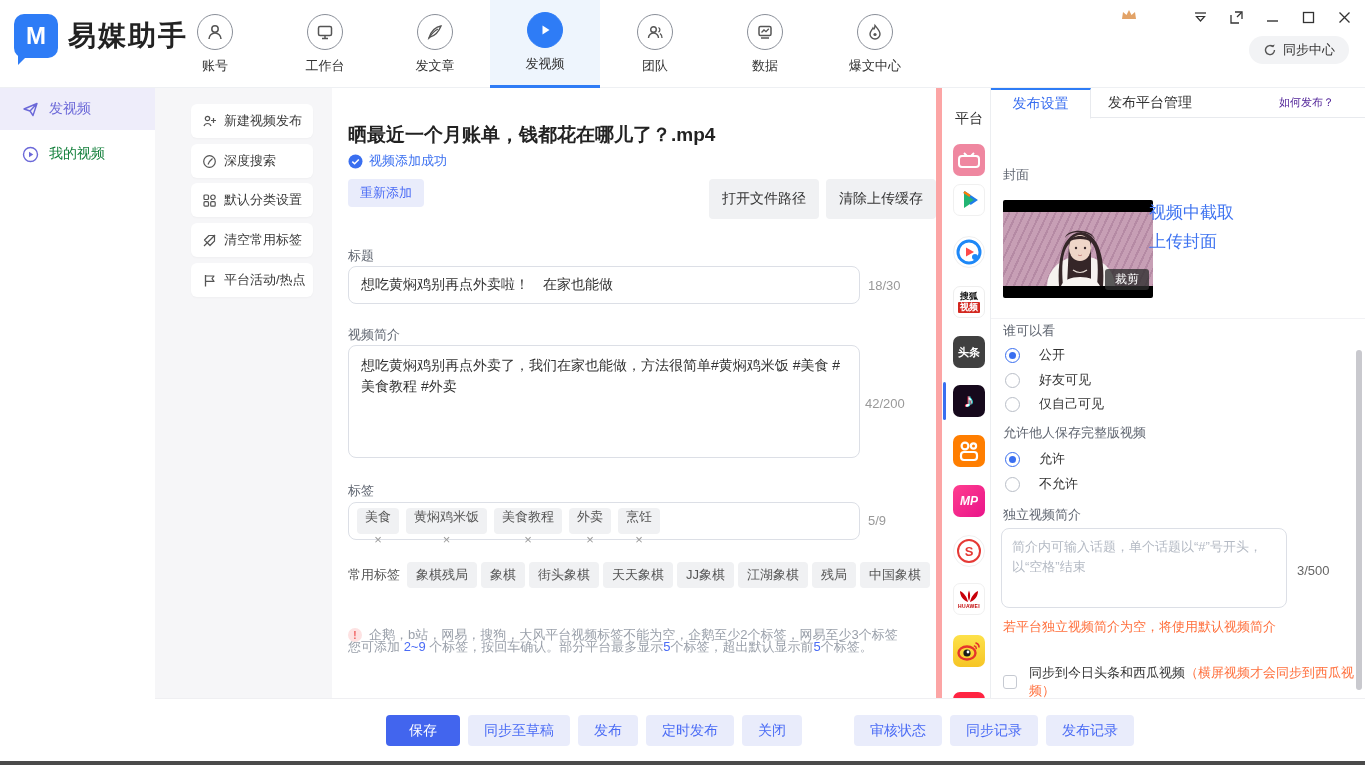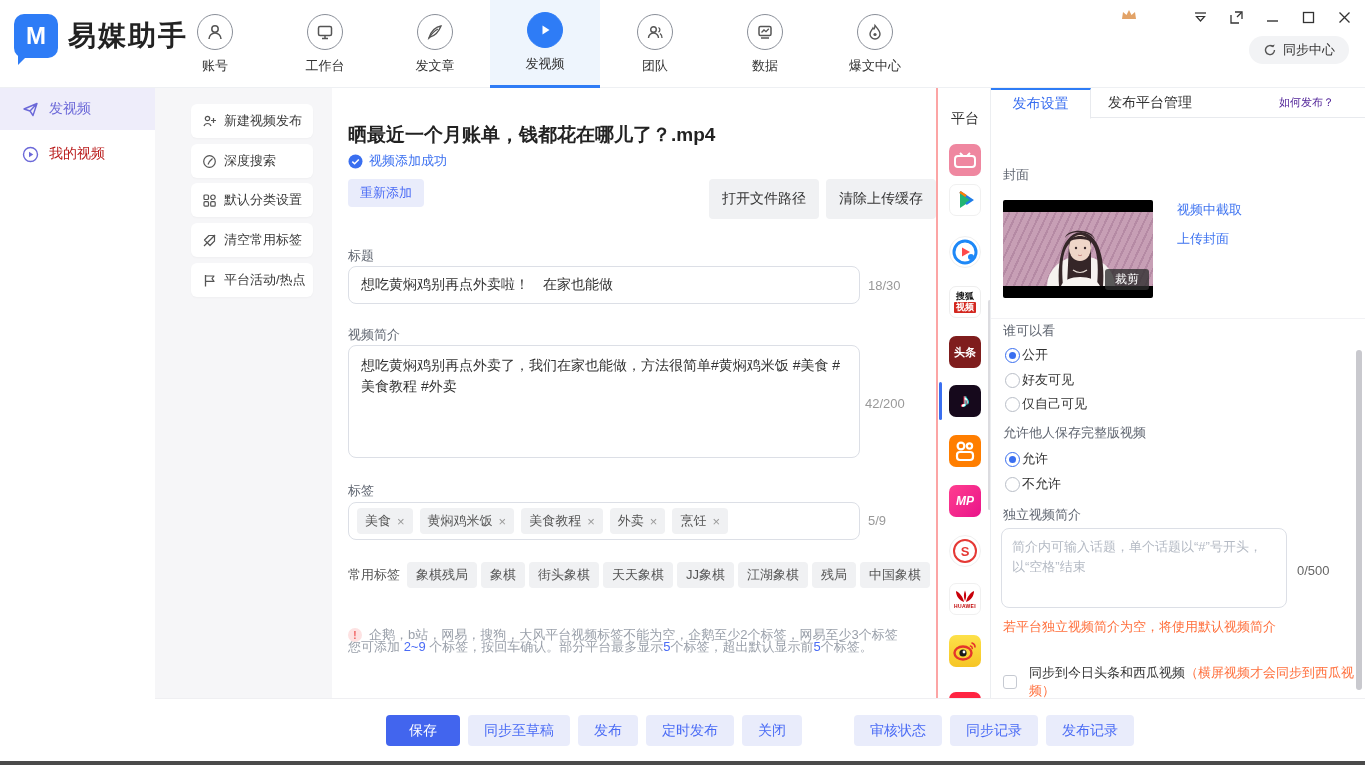--- a/index.html
+++ b/index.html
@@ -21,63 +21,63 @@
   .nav-item.active .nav-ic { background:#2e7cf6; border-color:#2e7cf6; }
   .nav-ic svg { display:block; }
 
   .win-tools { position:absolute; right:12px; top:8px; display:flex; align-items:center; gap:18px; color:#333; }
   .win-tools .wt { width:18px; height:18px; display:flex; align-items:center; justify-content:center; cursor:pointer; }
   .vip-ic { position:absolute; right:228px; top:8px; width:16px; height:14px; }
   .sync-btn { position:absolute; right:16px; top:36px; height:28px; padding:0 14px; background:#f2f3f5; border-radius:15px; display:flex; align-items:center; gap:6px; font-size:13px; color:#333; cursor:pointer; }
 
   
   .sidebar { position:absolute; left:0; top:88px; width:155px; height:677px; background:#fff; }
-  .side-item { height:40px; display:flex; align-items:center; gap:10px; padding-left:22px; font-size:14px; color:#b91c1c; cursor:pointer; margin-top:4px; }
+  .side-item { height:40px; display:flex; align-items:center; gap:10px; padding-left:22px; font-size:14px; color:#15803d; cursor:pointer; margin-top:4px; }
   .side-item.active { background:#eeedfa; color:#6b68d8; margin-top:0; height:42px; }
   .side-item svg { display:block; }
 
   
   .left-panel { position:absolute; left:155px; top:88px; width:177px; height:610px; background:#f6f6f8; }
   .tool-btn { position:absolute; left:36px; width:122px; height:34px; background:#fff; border-radius:6px; display:flex; align-items:center; gap:7px; padding-left:11px; font-size:13px; color:#3a3a3a; cursor:pointer; box-shadow:0 1px 2px rgba(0,0,0,0.03); white-space:nowrap; }
   .tool-btn svg { flex:0 0 auto; }
 
   
   .main { position:absolute; left:332px; top:88px; width:604px; height:610px; background:#fff; }
   .filename { position:absolute; left:16px; top:34px; font-size:19px; font-weight:bold; color:#222; }
   .status-row { position:absolute; left:16px; top:64px; display:flex; align-items:center; gap:6px; font-size:13px; color:#3a6ff0; }
   .btn-readd { position:absolute; left:16px; top:91px; height:28px; padding:0 12px; background:#e9ecfb; color:#4a6bf5; font-size:13px; border-radius:4px; display:flex; align-items:center; cursor:pointer; }
   .btn-gray { position:absolute; top:91px; height:40px; padding:0 13px; background:#f0f1f3; color:#333; font-size:14px; border-radius:4px; display:flex; align-items:center; cursor:pointer; }
   .field-label { position:absolute; left:16px; font-size:13px; color:#5f6570; }
   .text-input { position:absolute; left:16px; width:512px; height:38px; border:1px solid #dcdfe6; border-radius:8px; font-size:14px; color:#333; padding:0 12px; outline:none; font-family:inherit; background:#fff; }
   .counter { position:absolute; font-size:13px; color:#999; }
   .textarea { position:absolute; left:16px; width:512px; border:1px solid #dcdfe6; border-radius:8px; font-size:14px; color:#333; padding:9px 12px; outline:none; resize:none; font-family:inherit; line-height:1.5; background:#fff; }
   .tags-box { position:absolute; left:16px; top:414px; width:512px; height:38px; border:1px solid #dcdfe6; border-radius:8px; display:flex; align-items:center; gap:7px; padding:0 8px; }
-  .tag-chip { height:26px; background:#f0f1f3; border-radius:4px; display:flex; align-items:center; gap:6px; padding:0 8px; font-size:13px; color:#555; cursor:pointer; white-space:nowrap; }
+  .tag-chip { height:26px; background:#f0f1f3; border-radius:4px; display:flex; align-items:center; gap:6px; padding:0 8px; font-size:13px; color:#555; cursor:pointer; white-space:nowrap;flex-direction:column; }
   .tag-x { color:#999; font-size:13px; cursor:pointer; }
   .tag-x::before { content:"×"; }
   .common-row { position:absolute; left:16px; top:474px; display:flex; align-items:center; gap:4px; }
   .common-label { font-size:13px; color:#555; margin-right:3px; }
   .common-chip { height:26px; background:#f0f1f3; border-radius:4px; display:flex; align-items:center; padding:0 9px; font-size:13px; color:#555; cursor:pointer; white-space:nowrap; }
   .hint-row { position:absolute; left:16px; top:514px; font-size:13px; color:#9aa0aa;margin-top:36px; }
   .hint-blue { color:#4a6bf5; }
   .warn-row { position:absolute; left:16px; top:538px; display:flex; align-items:center; gap:7px; font-size:13px; color:#9aa0aa; }
   .warn-ic { width:14px; height:14px; border-radius:50%; background:#fde2e2; color:#f05c5c; font-size:10px; font-weight:bold; display:flex; align-items:center; justify-content:center; }
 
   
-  .pf-col { position:absolute; left:936px; top:88px; width:54px; height:610px; background:#fff; border-left:2px solid #fca5a5; }
+  .pf-col { position:absolute; left:936px; top:88px; width:54px; height:610px; background:#fff; border-left:6px solid #fca5a5; }
   .pf-header { position:absolute; left:0; top:22px; width:54px; text-align:center; font-size:14px; color:#333; }
   .pf { position:absolute; left:11px; width:32px; height:32px; border-radius:7px; display:flex; align-items:center; justify-content:center; cursor:pointer; overflow:hidden; }
   .pf-sel-bar { position:absolute; left:1px; width:3px; height:38px; background:#3a6ff0; border-radius:2px; }
   .pf-bilibili { background:#ef87a0; }
   .pf-tencent { background:#fff; border:1px solid #f0f0f0; }
   .pf-haokan { background:#fff; border:1px solid #f0f0f0; border-radius:50%; }
   .pf-sohu { background:#fff; border:1px solid #eee; flex-direction:column; gap:0; }
   .pf-sohu .s1 { font-size:9px; font-weight:bold; color:#111; line-height:11px; }
   .pf-sohu .s2 { font-size:9px; font-weight:bold; color:#fff; background:#d3271f; line-height:11px; padding:0 2px; border-radius:1px; }
-  .pf-toutiao { background:#7f1d1d; color:#fff; font-size:11px; font-weight:bold; letter-spacing:0; }
+  .pf-toutiao { background:#404040; color:#fff; font-size:11px; font-weight:bold; letter-spacing:0; }
   .pf-douyin { background:#16091c; color:#fff; }
   .pf-douyin .note { font-size:19px; color:#fff; text-shadow:1px 0 0 #25f4ee, -1px 0 0 #fe2c55; }
   .pf-kuaishou { background:#ff7e00; }
   .pf-mp { background:linear-gradient(135deg,#ff3e8f,#e9148a); color:#fff; font-size:12px; font-weight:bold; font-style:italic; }
   .pf-sogou { background:#fff; border:1px solid #f0f0f0; border-radius:50%; }
   .pf-sogou .sring { width:24px; height:24px; border:2px solid #e53935; border-radius:50%; display:flex; align-items:center; justify-content:center; color:#e53935; font-size:13px; font-weight:bold; }
   .pf-huawei { background:#fff; border:1px solid #f0f0f0; flex-direction:column; gap:0; }
   .pf-huawei .hw-txt { font-size:5px; color:#c00000; font-weight:bold; letter-spacing:0.3px; }
   .pf-weibo { background:linear-gradient(180deg,#fde14a,#f6c525); }
   .pf-xhs { background:#ff2442; top:604px; height:10px; border-radius:7px 7px 0 0; }
@@ -87,23 +87,23 @@
   .settings { position:absolute; left:990px; top:88px; width:375px; height:610px; background:#fff; border-left:1px solid #eceef1; }
   .tabbar { position:absolute; left:0; top:0; width:375px; height:30px; border-bottom:1px solid #e8eaee; }
   .tab { position:absolute; top:0; height:30px; display:flex; align-items:center; justify-content:center; font-size:14px; color:#333; cursor:pointer; }
   .tab.active { left:0; width:100px; background:#fff; border-top:2px solid #2e7cf6; border-right:1px solid #e8eaee; border-bottom:1px solid #fff; color:#3a6ff0; height:31px; }
   .tab.t2 { left:100px; width:118px; }
   .help-link { position:absolute; right:32px; top:7px; font-size:11px; color:#4c1d95; cursor:pointer; }
   .sec-label { position:absolute; left:12px; font-size:13px; color:#5f6570; }
   .cover-thumb { position:absolute; left:12px; top:112px; width:150px; height:98px; background:#000; border-radius:2px; cursor:pointer; }
   .cover-video { position:absolute; left:0; top:12px; width:150px; height:74px; background:repeating-linear-gradient(115deg,#c79fb5 0 5px,#b58aa4 5px 7px); overflow:hidden; }
   .crop-chip { position:absolute; right:4px; bottom:8px; background:rgba(45,45,45,0.78); color:#fff; font-size:12px; padding:2px 10px; border-radius:3px; cursor:pointer; z-index:2; }
-  .cover-link { position:absolute; left:186px; font-size:13px; color:#3e73f0; cursor:pointer; }
+  .cover-link { position:absolute; left:158px; font-size:17px; color:#3e73f0; cursor:pointer; }
   .hdiv { position:absolute; left:0; top:230px; width:375px; height:1px; background:#f2f2f5; }
-  .radio-row { position:absolute; left:14px; display:flex; align-items:center; gap:2px; font-size:13px; color:#333; cursor:pointer; }
+  .radio-row { position:absolute; left:14px; display:flex; align-items:center; gap:19px; font-size:13px; color:#333; cursor:pointer; }
   .radio { width:15px; height:15px; border:1px solid #b9bec7; border-radius:50%; background:#fff; position:relative; flex:0 0 auto; }
   .radio.checked { border-color:#3a6ff0; }
   .radio.checked::after { content:""; position:absolute; left:3px; top:3px; width:7px; height:7px; border-radius:50%; background:#3a6ff0; }
   .indep-ta { position:absolute; left:10px; top:440px; width:286px; height:80px; border:1px solid #dcdfe6; border-radius:8px; font-size:13px; color:#333; padding:8px 10px; resize:none; outline:none; font-family:inherit; background:#fff; line-height:1.5; }
   .indep-ta::placeholder { color:#b4bac4; }
   .indep-counter { position:absolute; left:306px; top:475px; font-size:13px; color:#666; }
   .orange-note { position:absolute; left:12px; top:530px; font-size:13px; color:#ff6f3c; }
   .check-row { position:absolute; left:12px; top:562px; display:flex; align-items:center; gap:12px; font-size:13px; color:#333; cursor:pointer;margin-top:14px; }
   .checkbox { width:14px; height:14px; border:1px solid #c6cad2; border-radius:3px; background:#fff; flex:0 0 auto; }
   .orange-inline { color:#ff6f3c; }
@@ -483,21 +483,21 @@
       <span class="radio checked"></span>
       <span>允许</span>
     </div>
     <div class="radio-row" style="top:387px;">
       <span class="radio"></span>
       <span>不允许</span>
     </div>
 
     <div class="sec-label" style="top:418px;">独立视频简介</div>
     <textarea class="indep-ta" placeholder="简介内可输入话题，单个话题以“#”号开头，以“空格”结束" style=""></textarea>
-    <div class="indep-counter">0/500</div>
+    <div class="indep-counter">3/500</div>
     <div class="orange-note">若平台独立视频简介为空，将使用默认视频简介</div>
 
     <div class="check-row">
       <span class="checkbox"></span>
       <span><span>同步到今日头条和西瓜视频</span><span class="orange-inline">（横屏视频才会同步到西瓜视频）</span></span>
     </div>
   </div>
 
   <div class="v-scrollbar"></div>
 

